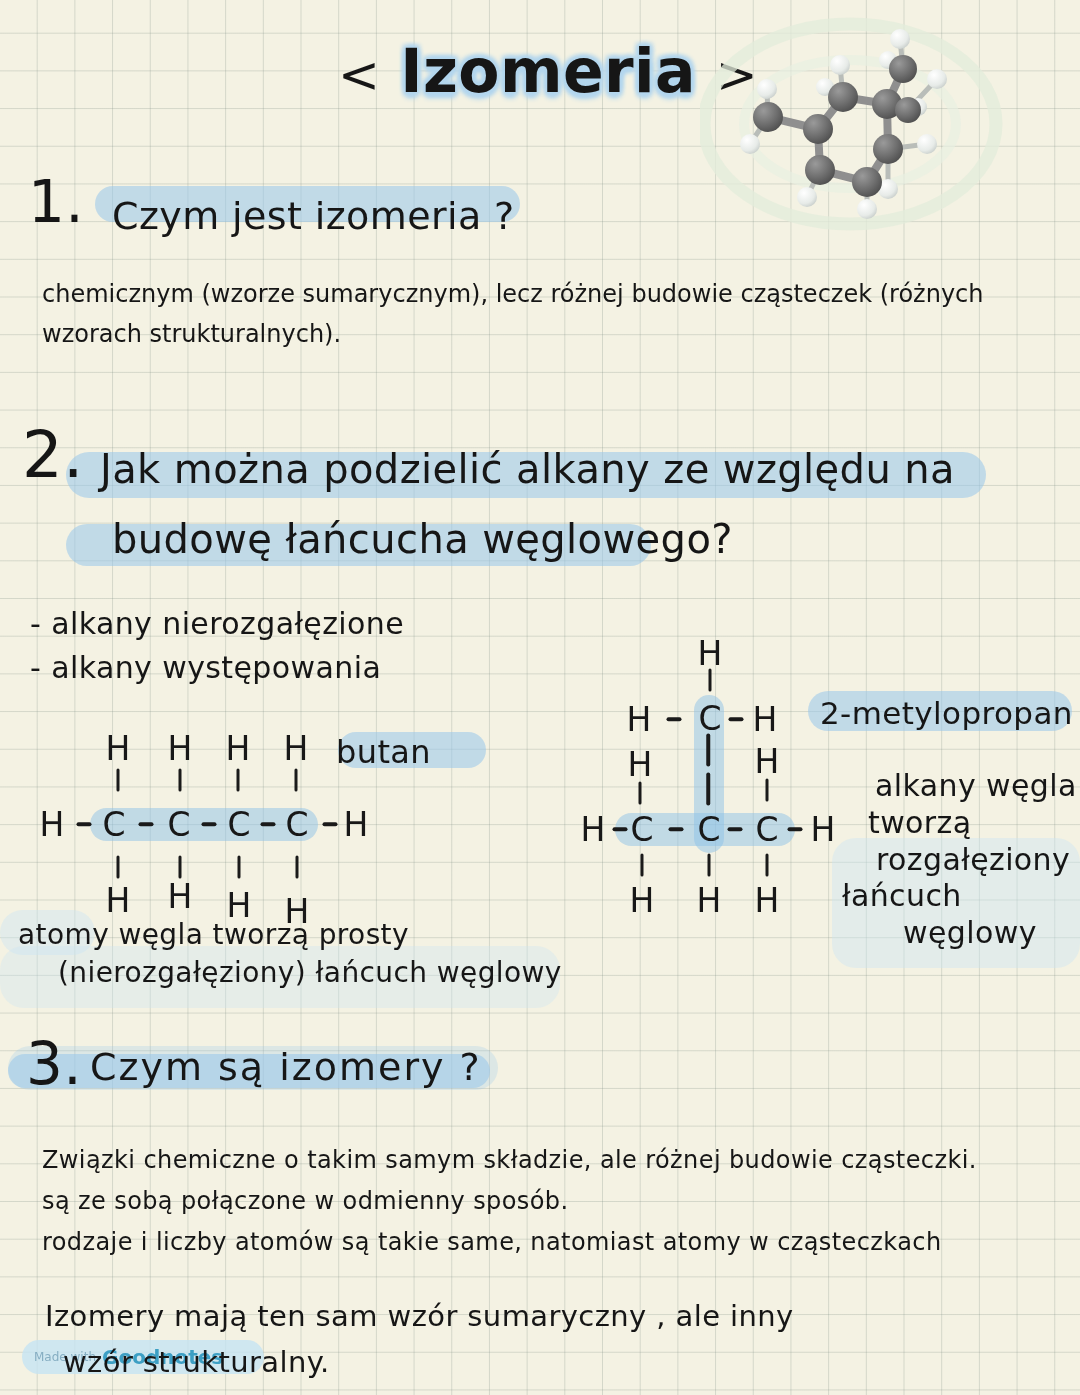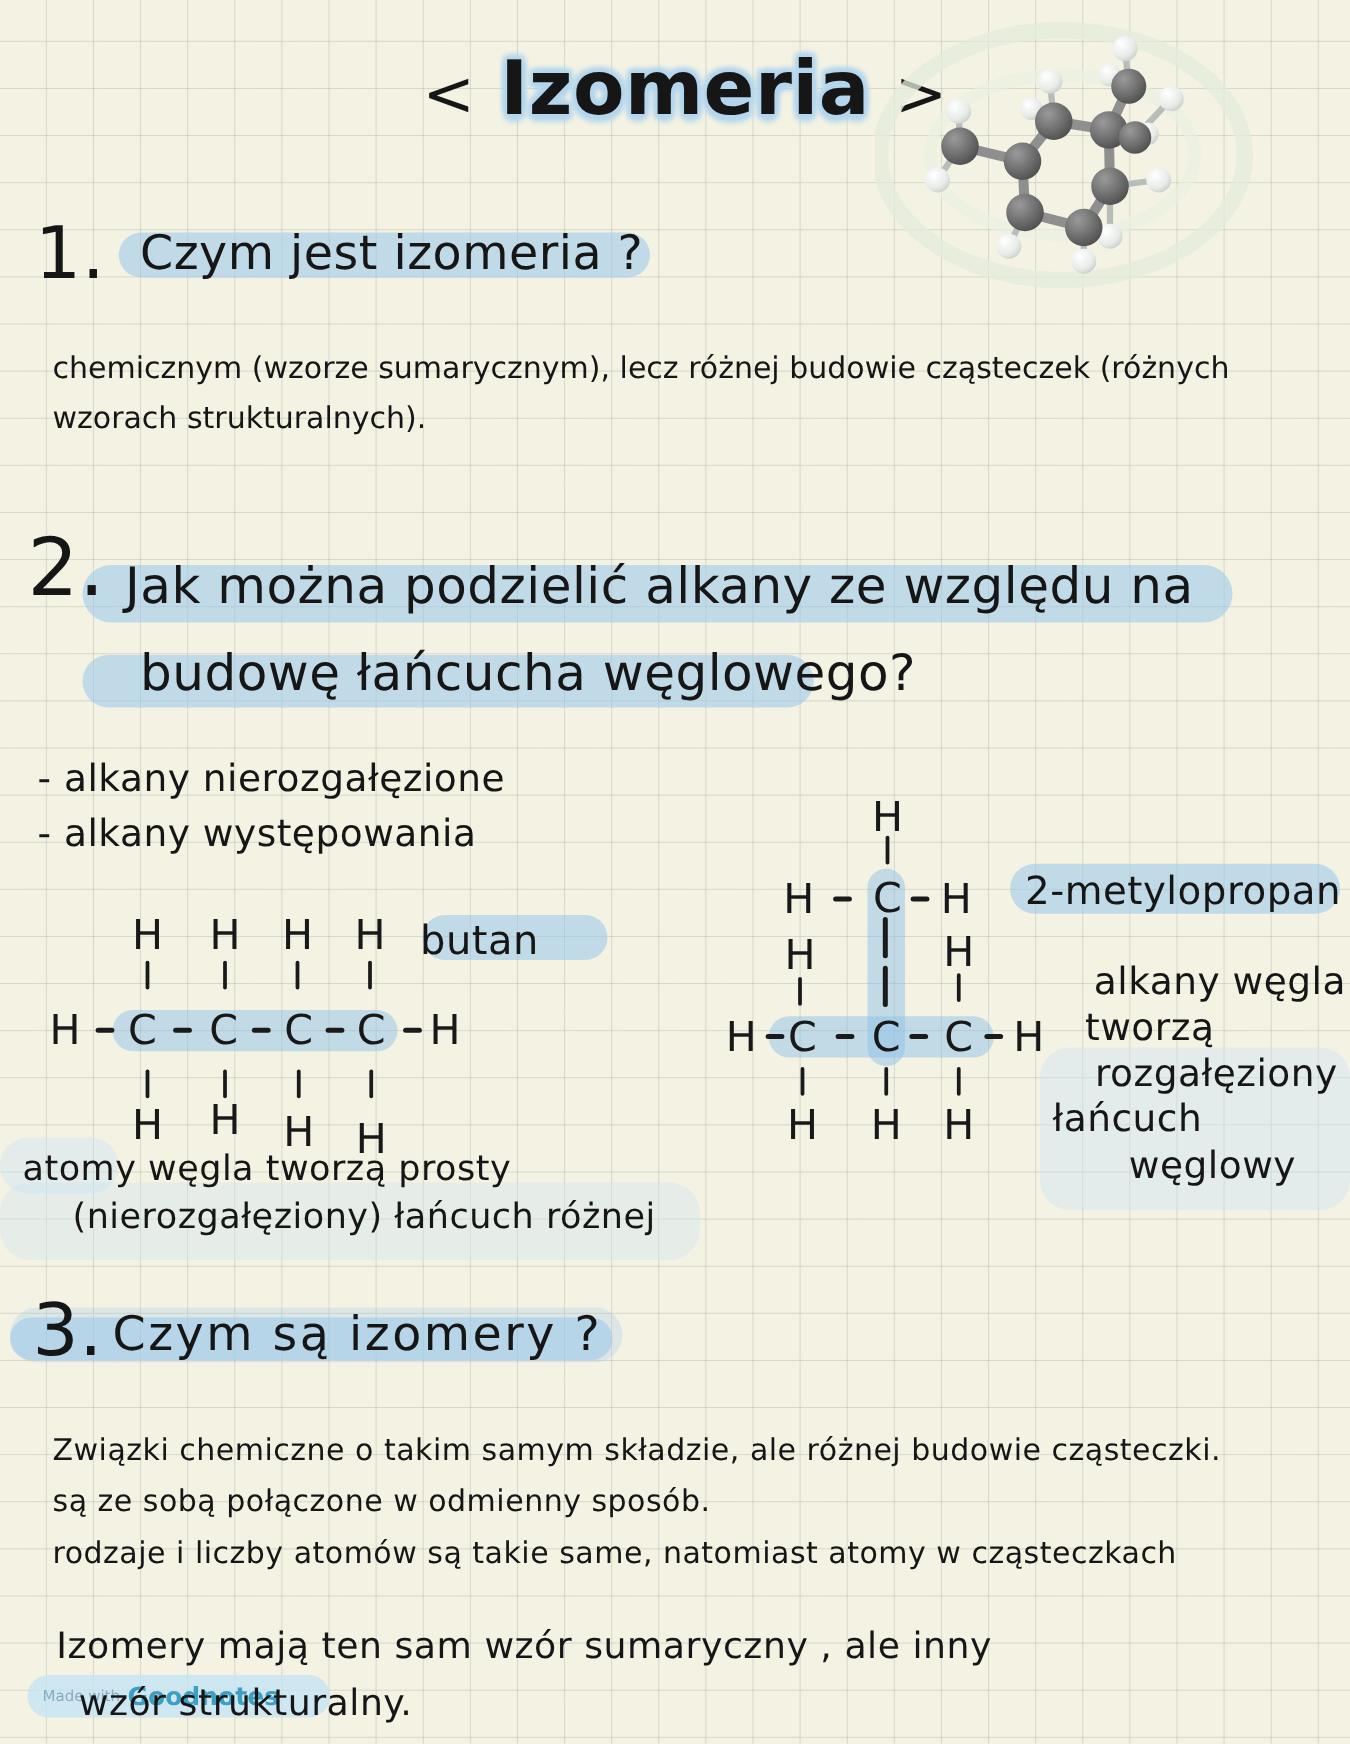--- a/index.html
+++ b/index.html
@@ -117,21 +117,21 @@
       <circle cx="118" cy="117" r="15"></circle>
       <circle cx="68" cy="105" r="15"></circle>
     <circle cx="188" cy="137" r="15"></circle>
       <circle cx="120" cy="158" r="15"></circle>
       <circle cx="167" cy="170" r="15"></circle>
   </g>
 </svg>
 
 <div class="pill" style="left:95px;top:186px;width:425px;height:36px;"></div>
 <div class="abs hw num" style="left:28px;top:168px;">1.</div>
-<div class="abs hw h1t" style="left:112px;top:180px;">Czym jest izomeria ?</div>
+<div class="abs hw h1t" style="left:112px;top:194px;">Czym jest izomeria ?</div>
 
 <div class="abs para" style="left:42px;top:274px;font-size:24px;line-height:40px;">
   <div>chemicznym (wzorze sumarycznym), lecz różnej budowie cząsteczek (różnych</div>
   <div>wzorach strukturalnych).</div>
 </div>
 
 <div class="pill" style="left:66px;top:452px;width:920px;height:46px;border-radius:25px;"></div>
 <div class="pill" style="left:66px;top:524px;width:585px;height:42px;"></div>
 <div class="abs hw" style="left:22px;top:418px;font-size:64px;font-weight:500;">2.</div>
 <div class="abs hw h2t" style="left:100px;top:446px;">Jak można podzielić alkany ze względu na</div>
@@ -170,21 +170,21 @@
     <span class="fa bv" style="left: 140px; top: 134px;"></span>
     <span class="fa bv" style="left: 199px; top: 134px;"></span>
     <span class="fa bv" style="left: 257px; top: 134px;"></span>
     <span class="fa atom" style="left: 78px; top: 167px;">H</span>
     <span class="fa atom" style="left: 140px; top: 163px;">H</span>
     <span class="fa atom" style="left: 199px; top: 172px;">H</span>
     <span class="fa atom" style="left: 257px; top: 178px;">H</span>
   </div>
 
 <div class="abs hw cap" style="left:18px;top:918px;">atomy węgla tworzą prosty</div>
-<div class="abs hw cap" style="left:58px;top:956px;">(nierozgałęziony) łańcuch różnej</div>
+<div class="abs hw cap" style="left:58px;top:956px;">(nierozgałęziony) łańcuch węglowy</div>
 
 <div class="pill" style="left:808px;top:691px;width:264px;height:40px;"></div>
 <div class="abs hw" style="left:820px;top:695px;font-size:31px;z-index:2;">2-metylopropan</div>
 
 <div class="formula" style="left:575px;top:637px;width:280px;height:280px;">
   <div class="fpill" style="left:119px;top:58px;width:30px;height:158px;border-radius:15px;"></div>
   <div class="fpill" style="left:40px;top:176px;width:180px;height:33px;"></div>
 <span class="fa atom" style="left: 135px; top: 16px;">H</span>
     <span class="fa bv" style="left: 135px; top: 43px;"></span>
     <span class="fa atom" style="left: 64px; top: 82px;">H</span>

